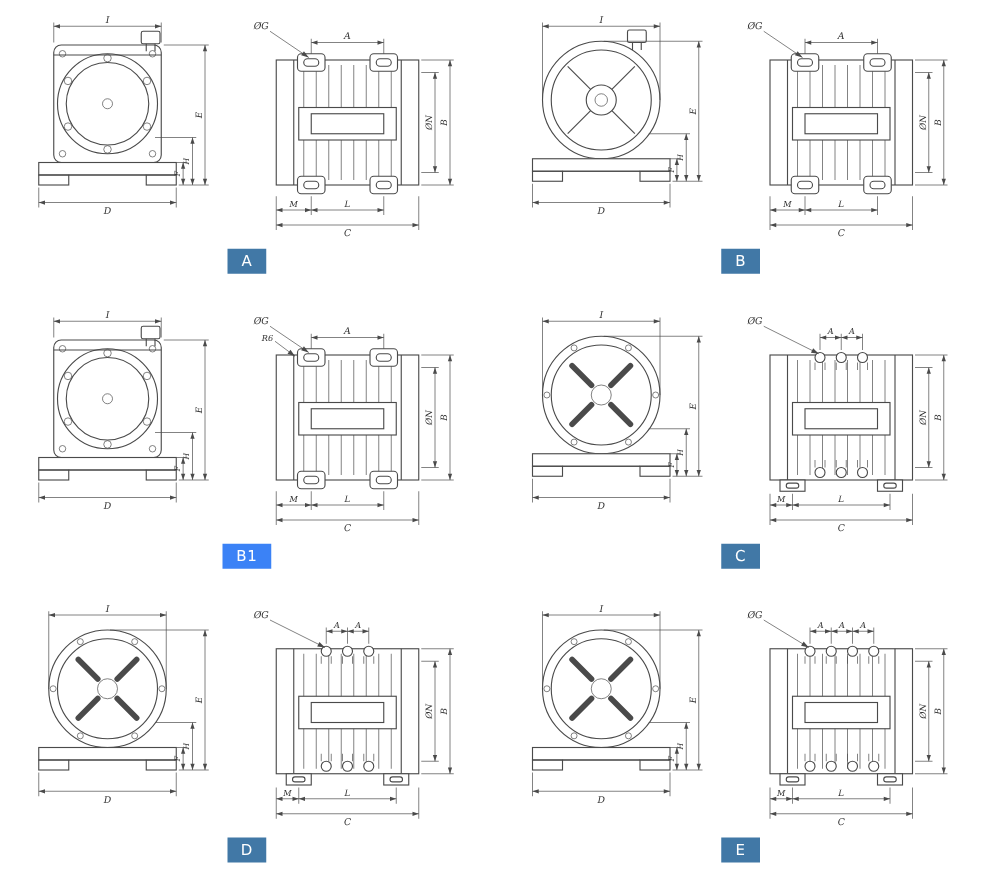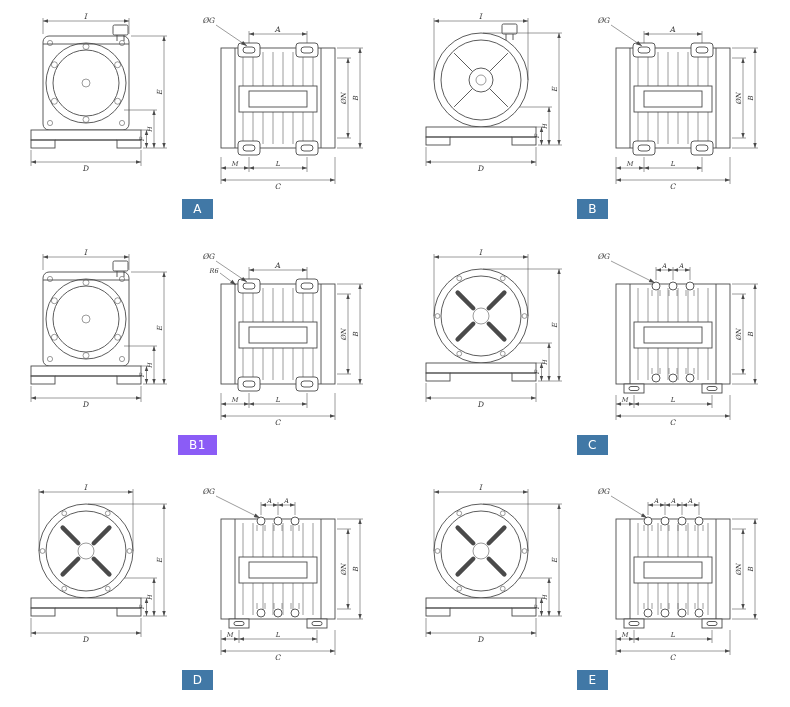--- a/index.html
+++ b/index.html
@@ -500,21 +500,21 @@
               <g>
                 <line x1="38" y1="170" x2="152" y2="170" stroke="#4a4a4a" stroke-width="0.55"></line>
                 <path d="M 38 170 l 5 -1.7 l 0 3.4 Z" fill="#4a4a4a"></path>
                 <path d="M 152 170 l -5 -1.7 l 0 3.4 Z" fill="#4a4a4a"></path>
                 <text x="95" y="179" text-anchor="middle" font-size="7.5">C</text>
               </g>
             </g>
           </g>
         </svg>
     </div>
-    <div class="badge" style="background: #8b5cf6; color: rgb(255, 255, 255);">B1</div>
+    <div class="badge" style="background: #3b82f6; color: rgb(255, 255, 255);">B1</div>
   </section>
 
   <section class="panel">
     <div class="views">
       <svg class="end-svg" width="160" height="185" viewBox="0 0 160 185">
           <g>
             <g>
               <circle stroke="#4a4a4a" stroke-width="0.9" fill="none" cx="69" cy="70" r="47"></circle>
             </g>
             <g>

